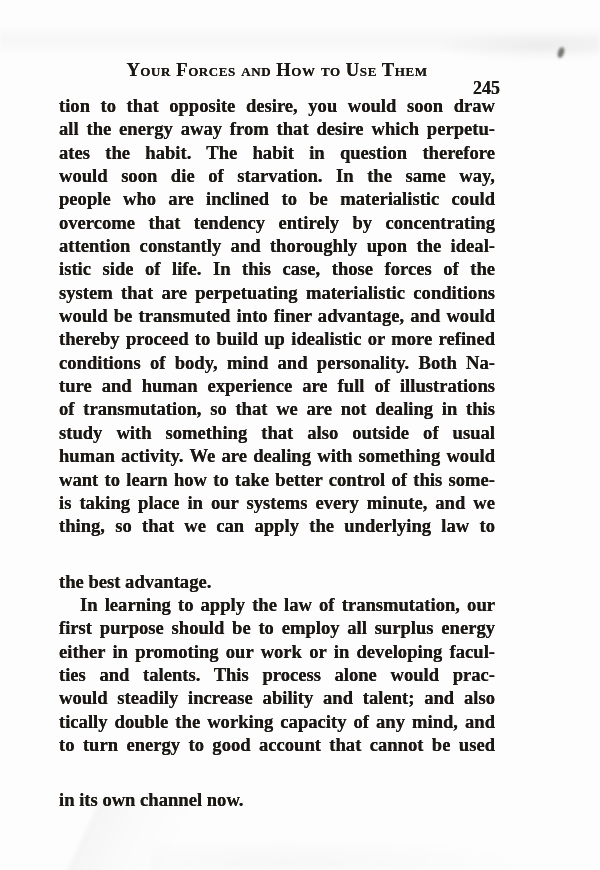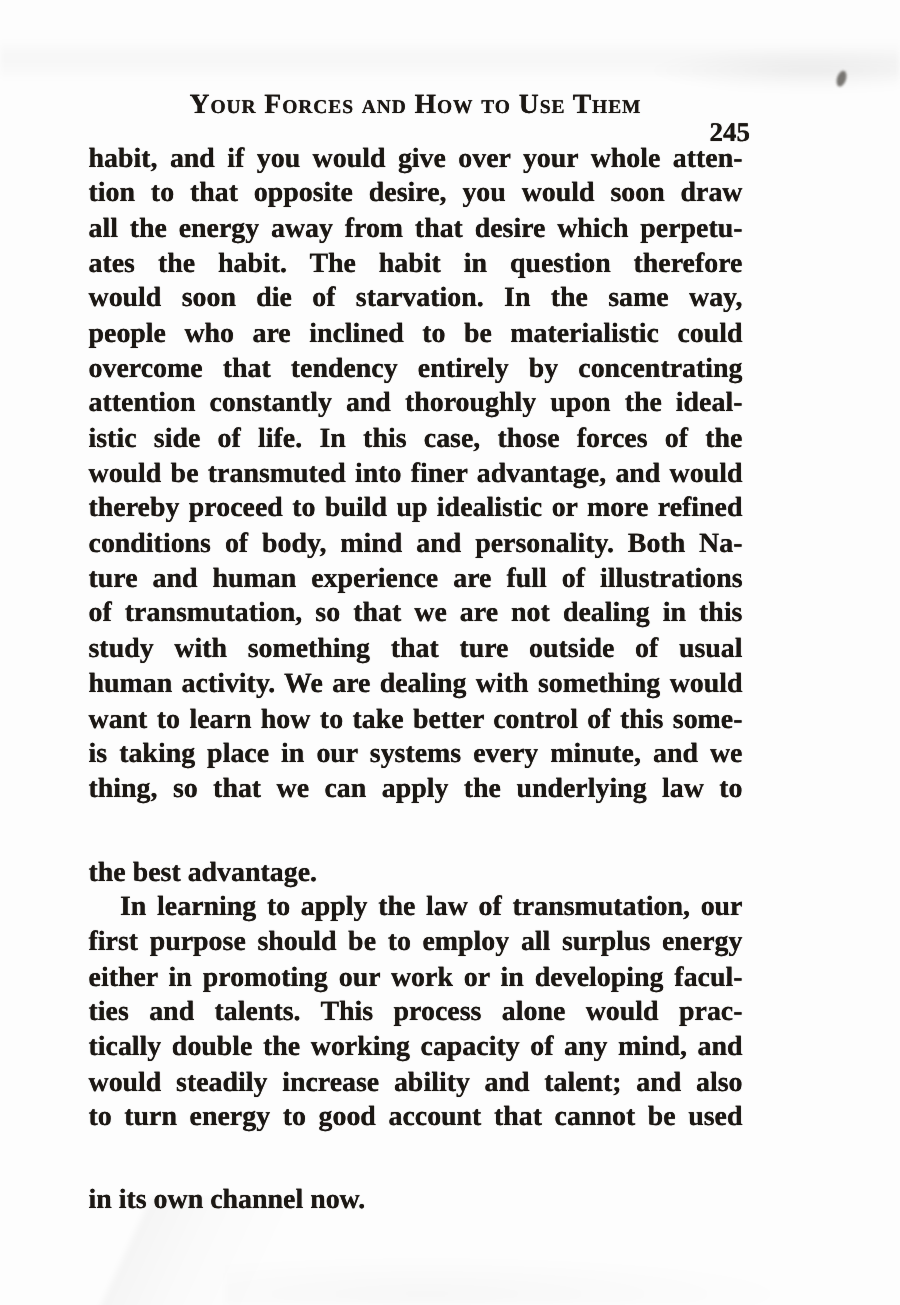--- a/index.html
+++ b/index.html
@@ -89,43 +89,43 @@
   <div class="artifact scan-speck"></div>
   <div class="artifact scan-smudge-bottom-left"></div>
   <div class="artifact scan-smudge-bottom"></div>
 
   <div class="running-header">
     <span>Your Forces and How to Use Them</span>
     <span class="page-number">245</span>
   </div>
 
   <div class="body-text">
-    <div class="line">habit, and if you would give over your whole atten-</div>
     <div class="line">tion to that opposite desire, you would soon draw</div>
     <div class="line">all the energy away from that desire which perpetu-</div>
     <div class="line">ates the habit. The habit in question therefore</div>
     <div class="line">would soon die of starvation. In the same way,</div>
     <div class="line">people who are inclined to be materialistic could</div>
     <div class="line">overcome that tendency entirely by concentrating</div>
     <div class="line">attention constantly and thoroughly upon the ideal-</div>
     <div class="line">istic side of life. In this case, those forces of the</div>
+    <div class="line">system that are perpetuating materialistic conditions</div>
     <div class="line">would be transmuted into finer advantage, and would</div>
     <div class="line">thereby proceed to build up idealistic or more refined</div>
     <div class="line">conditions of body, mind and personality. Both Na-</div>
     <div class="line">ture and human experience are full of illustrations</div>
     <div class="line">of transmutation, so that we are not dealing in this</div>
-    <div class="line">study with something that ture outside of usual</div>
+    <div class="line">study with something that also outside of usual</div>
     <div class="line">human activity. We are dealing with something would</div>
     <div class="line">want to learn how to take better control of this some-</div>
     <div class="line">is taking place in our systems every minute, and we</div>
     <div class="line">thing, so that we can apply the underlying law to</div>
     <div class="line para-end">the best advantage.</div>
     <div class="line indent">In learning to apply the law of transmutation, our</div>
     <div class="line">first purpose should be to employ all surplus energy</div>
     <div class="line">either in promoting our work or in developing facul-</div>
     <div class="line">ties and talents. This process alone would prac-</div>
+    <div class="line">would steadily increase ability and talent; and also</div>
     <div class="line">tically double the working capacity of any mind, and</div>
-    <div class="line">would steadily increase ability and talent; and also</div>
     <div class="line">to turn energy to good account that cannot be used</div>
     <div class="line para-end">in its own channel now.</div>
   </div>
 
 </div>
 
 </body></html>

